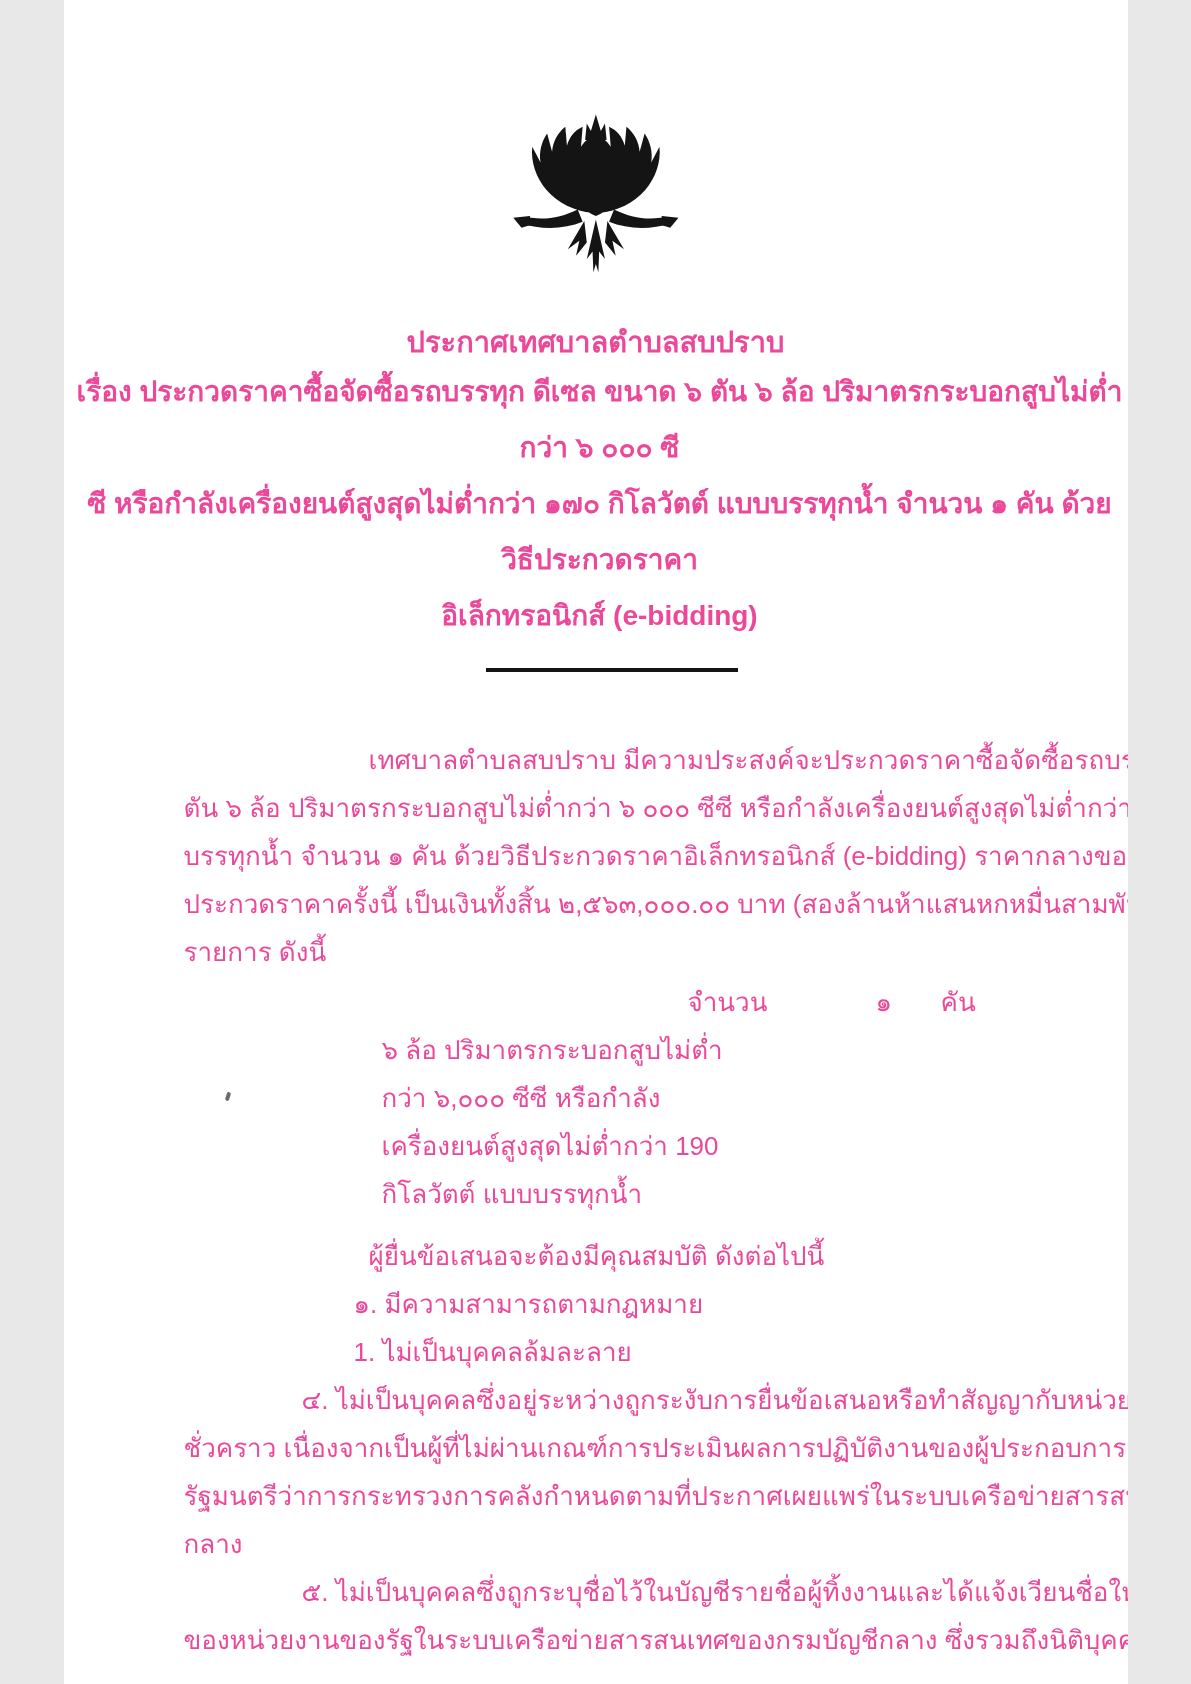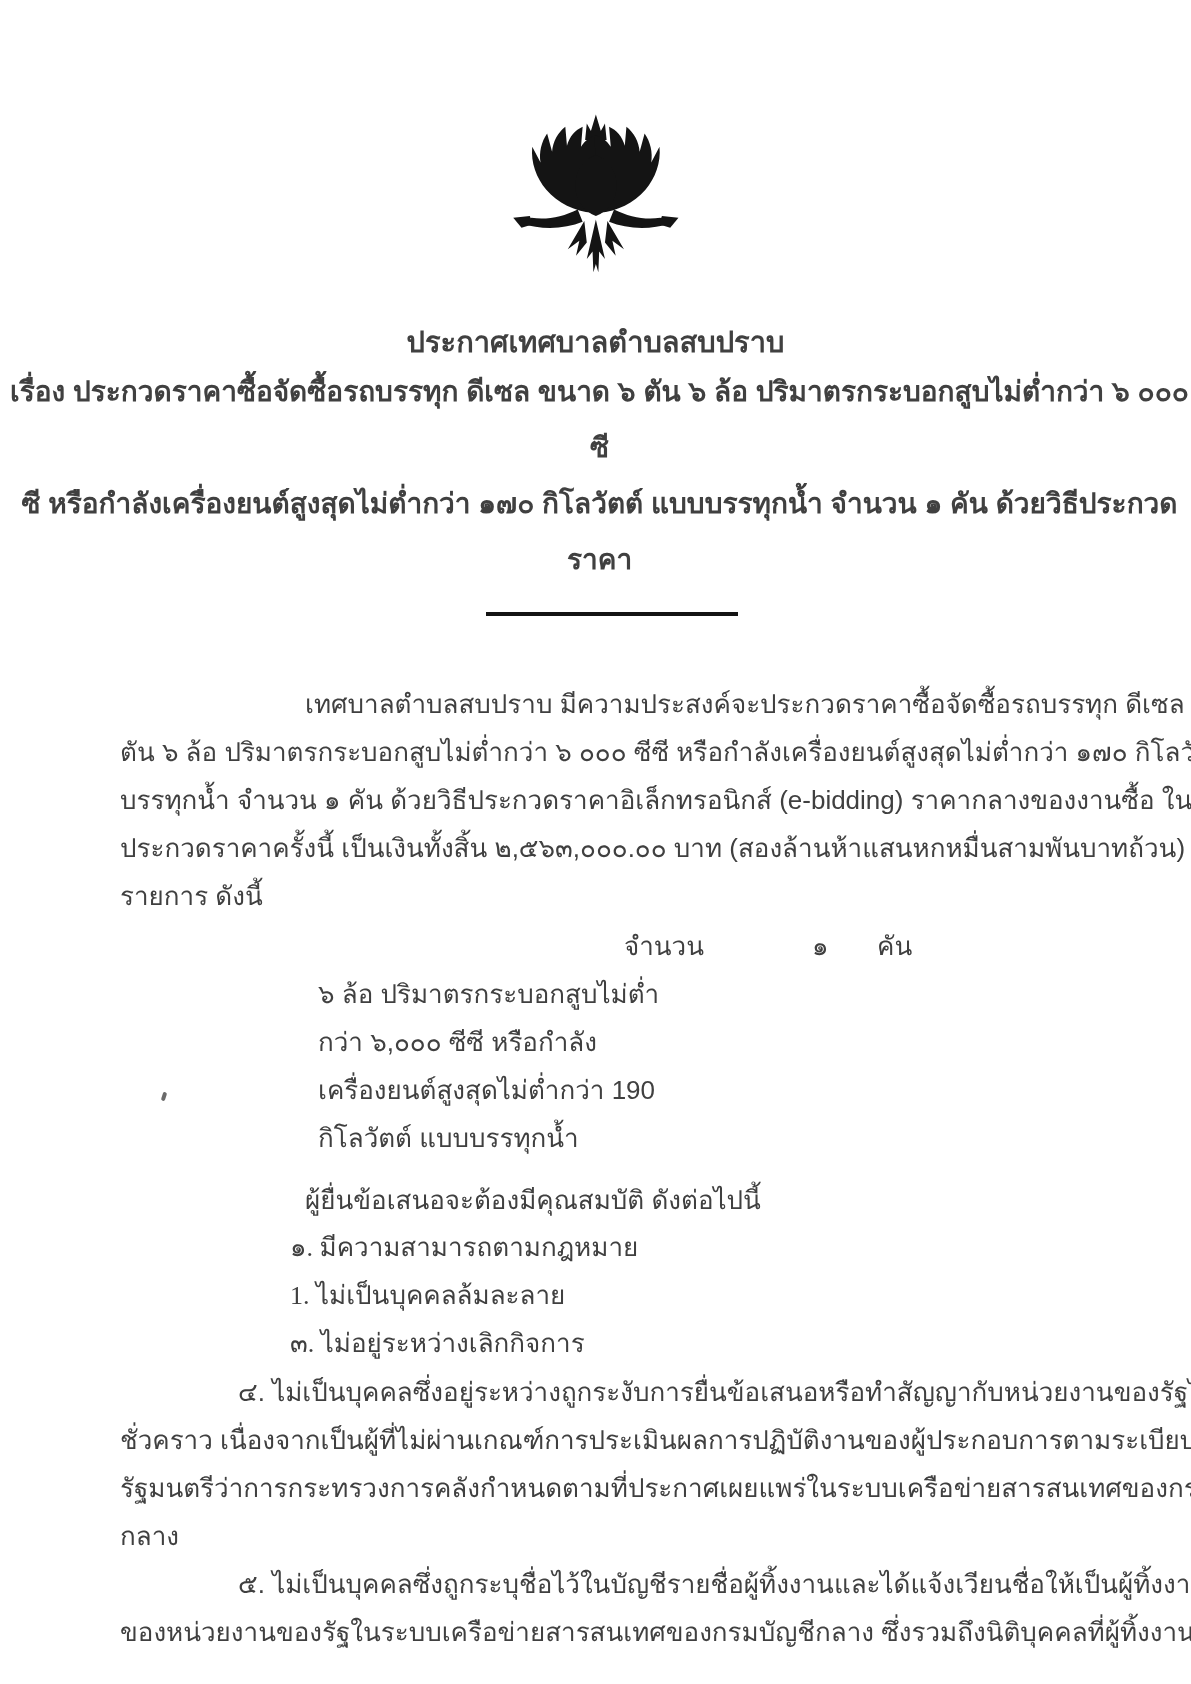--- a/index.html
+++ b/index.html
@@ -1,30 +1,30 @@
 <!DOCTYPE html>
 <html><head>
 <meta charset="utf-8">
 <style>
   html,body{margin:0;padding:0;background:#e8e8e8;}
   .page{
-    width:1191px;height:1684px;background:#ffffff;position:relative;
-    margin:0 auto;overflow:hidden;color:#404040;
+    width:1064px;height:1684px;background:#ffffff;position:relative;
+    margin:0 auto;overflow:hidden;color:#ec4899;
     font-family:"Liberation Sans","DejaVu Sans",sans-serif;
   }
   .content{padding:0 116px 0 120px;}
   .emblem-wrap{margin-top:112px;height:192px;display:flex;justify-content:center;align-items:flex-start;}
   .emblem-wrap svg{height:190px;width:auto;}
   .doc-title{margin-top:16px;text-align:center;font-weight:bold;font-size:29px;line-height:44px;}
   .subject{text-align:center;font-weight:bold;font-size:28px;line-height:56px;padding-left:8px;}
   .divider{width:252px;height:4px;background:#141414;margin:24px auto 0 auto;transform:translateX(16px);}
   .body-line{font-size:26px;line-height:48px;white-space:nowrap;}
   .intro{margin-top:64px;}
   .ind-185{padding-left:185px;}
-  .ind-170{padding-left:170px;font-family:Liberation Serif, serif;}
+  .ind-170{padding-left:170px;}
   .ind-118{padding-left:118px;}
   .item-block{margin-top:2px;}
   .item-row{position:relative;height:48px;}
   .item-row span{position:absolute;top:0;font-size:26px;line-height:48px;white-space:nowrap;}
   .col-desc{left:198px;}
   .col-qty-label{left:504px;}
   .col-qty-value{left:692px;}
   .col-unit{left:757px;}
   .item-desc-line{padding-left:198px;}
   .qual-header{margin-top:14px;}
@@ -62,20 +62,21 @@
         <path d="M110 130 L99 178 L106 169 L107 194 L110 184 L113 194 L114 169 L121 178 Z"></path>
       </g>
     </svg>
   </div>
 
   <div class="doc-title">ประกาศเทศบาลตำบลสบปราบ</div>
 
   <div class="subject">
     <div>เรื่อง ประกวดราคาซื้อจัดซื้อรถบรรทุก ดีเซล ขนาด ๖ ตัน ๖ ล้อ ปริมาตรกระบอกสูบไม่ต่ำกว่า ๖ ๐๐๐ ซี</div>
     <div>ซี หรือกำลังเครื่องยนต์สูงสุดไม่ต่ำกว่า ๑๗๐ กิโลวัตต์ แบบบรรทุกน้ำ จำนวน ๑ คัน ด้วยวิธีประกวดราคา</div>
+    <div>อิเล็กทรอนิกส์ (e-bidding)</div>
   </div>
 
   <div class="divider"></div>
 
   <div class="content">
 
     <div class="intro">
       <div class="body-line ind-185">เทศบาลตำบลสบปราบ มีความประสงค์จะประกวดราคาซื้อจัดซื้อรถบรรทุก ดีเซล ขนาด ๖</div>
       <div class="body-line">ตัน ๖ ล้อ ปริมาตรกระบอกสูบไม่ต่ำกว่า ๖ ๐๐๐ ซีซี หรือกำลังเครื่องยนต์สูงสุดไม่ต่ำกว่า ๑๗๐ กิโลวัตต์ แบบ</div>
       <div class="body-line">บรรทุกน้ำ จำนวน ๑ คัน ด้วยวิธีประกวดราคาอิเล็กทรอนิกส์ (e-bidding) ราคากลางของงานซื้อ ในการ</div>
@@ -92,21 +93,20 @@
       <div class="body-line item-desc-line">๖ ล้อ ปริมาตรกระบอกสูบไม่ต่ำ</div>
       <div class="body-line item-desc-line">กว่า ๖,๐๐๐ ซีซี หรือกำลัง</div>
       <div class="body-line item-desc-line">เครื่องยนต์สูงสุดไม่ต่ำกว่า 190</div>
       <div class="body-line item-desc-line">กิโลวัตต์ แบบบรรทุกน้ำ</div>
     </div>
 
     <div>
       <div class="body-line ind-185 qual-header">ผู้ยื่นข้อเสนอจะต้องมีคุณสมบัติ ดังต่อไปนี้</div>
       <div class="body-line ind-170">๑. มีความสามารถตามกฎหมาย</div>
       <div class="body-line ind-170">1. ไม่เป็นบุคคลล้มละลาย</div>
-      <div class="body-line ind-170">๓. ไม่อยู่ระหว่างเลิกกิจการ</div>
       <div>
         <div class="body-line ind-118">๔. ไม่เป็นบุคคลซึ่งอยู่ระหว่างถูกระงับการยื่นข้อเสนอหรือทำสัญญากับหน่วยงานของรัฐไว้</div>
         <div class="body-line">ชั่วคราว เนื่องจากเป็นผู้ที่ไม่ผ่านเกณฑ์การประเมินผลการปฏิบัติงานของผู้ประกอบการตามระเบียบ ที่</div>
         <div class="body-line">รัฐมนตรีว่าการกระทรวงการคลังกำหนดตามที่ประกาศเผยแพร่ในระบบเครือข่ายสารสนเทศของกรมบัญชี</div>
         <div class="body-line">กลาง</div>
       </div>
       <div>
         <div class="body-line ind-118">๕. ไม่เป็นบุคคลซึ่งถูกระบุชื่อไว้ในบัญชีรายชื่อผู้ทิ้งงานและได้แจ้งเวียนชื่อให้เป็นผู้ทิ้งงาน</div>
         <div class="body-line">ของหน่วยงานของรัฐในระบบเครือข่ายสารสนเทศของกรมบัญชีกลาง ซึ่งรวมถึงนิติบุคคลที่ผู้ทิ้งงานเป็นหุ้นส่วน</div>
       </div>

